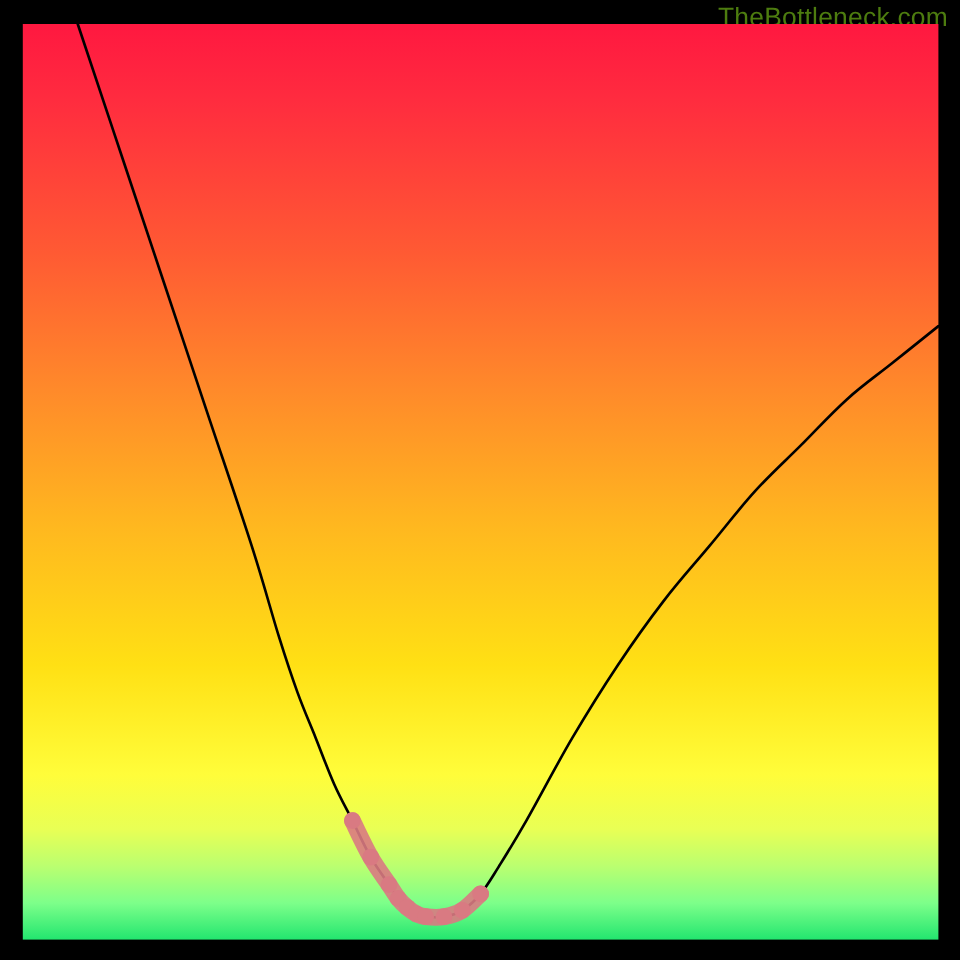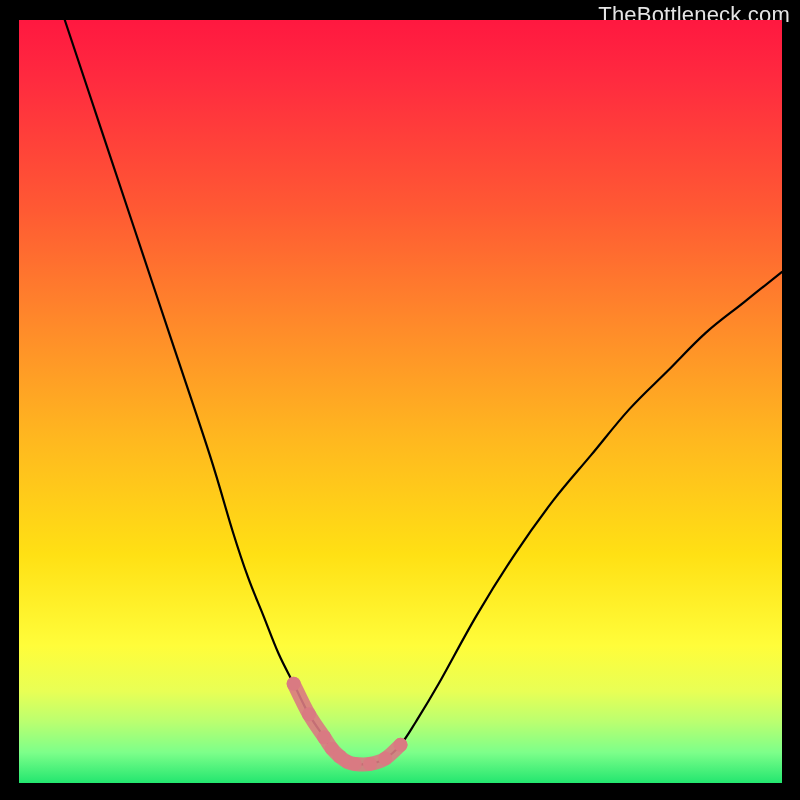--- a/index.html
+++ b/index.html
@@ -38,21 +38,21 @@
       #e8ff55 88%,
       #baff70 92%,
       #7dff8a 96%,
       #23e66f 100%
     );
   }
   .watermark {
     position: absolute;
     top: 2px;
     right: 10px;
-    color: #e5e5e5;
+    color: #4d7c0f;
     font-size: 22px;
     font-weight: 500;
     letter-spacing: 0.2px;
     user-select: none;
   }
   svg.curve {
     position: absolute;
     left: 0;
     top: 0;
     width: 763px;

